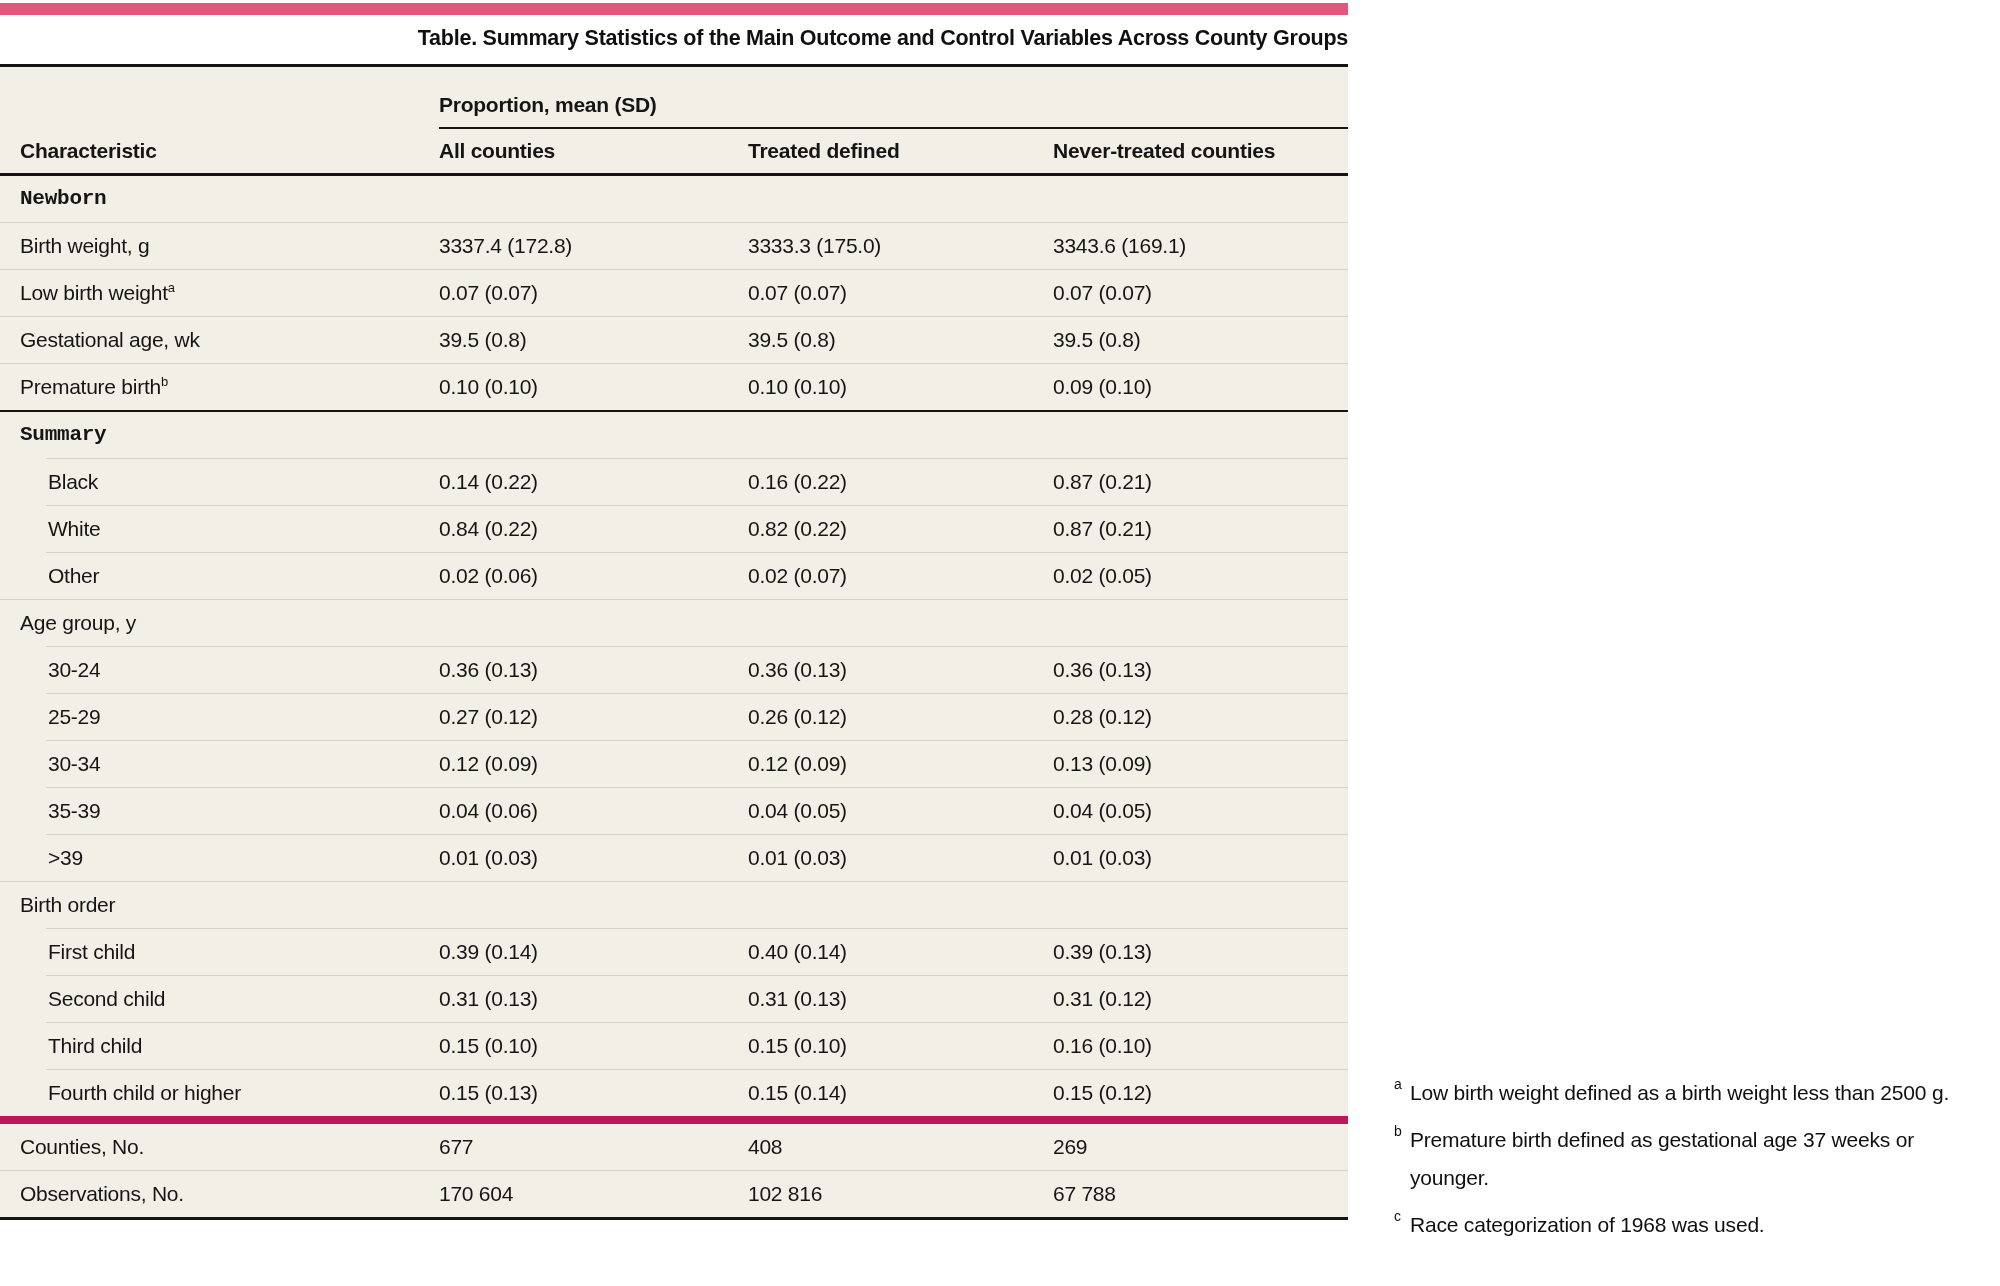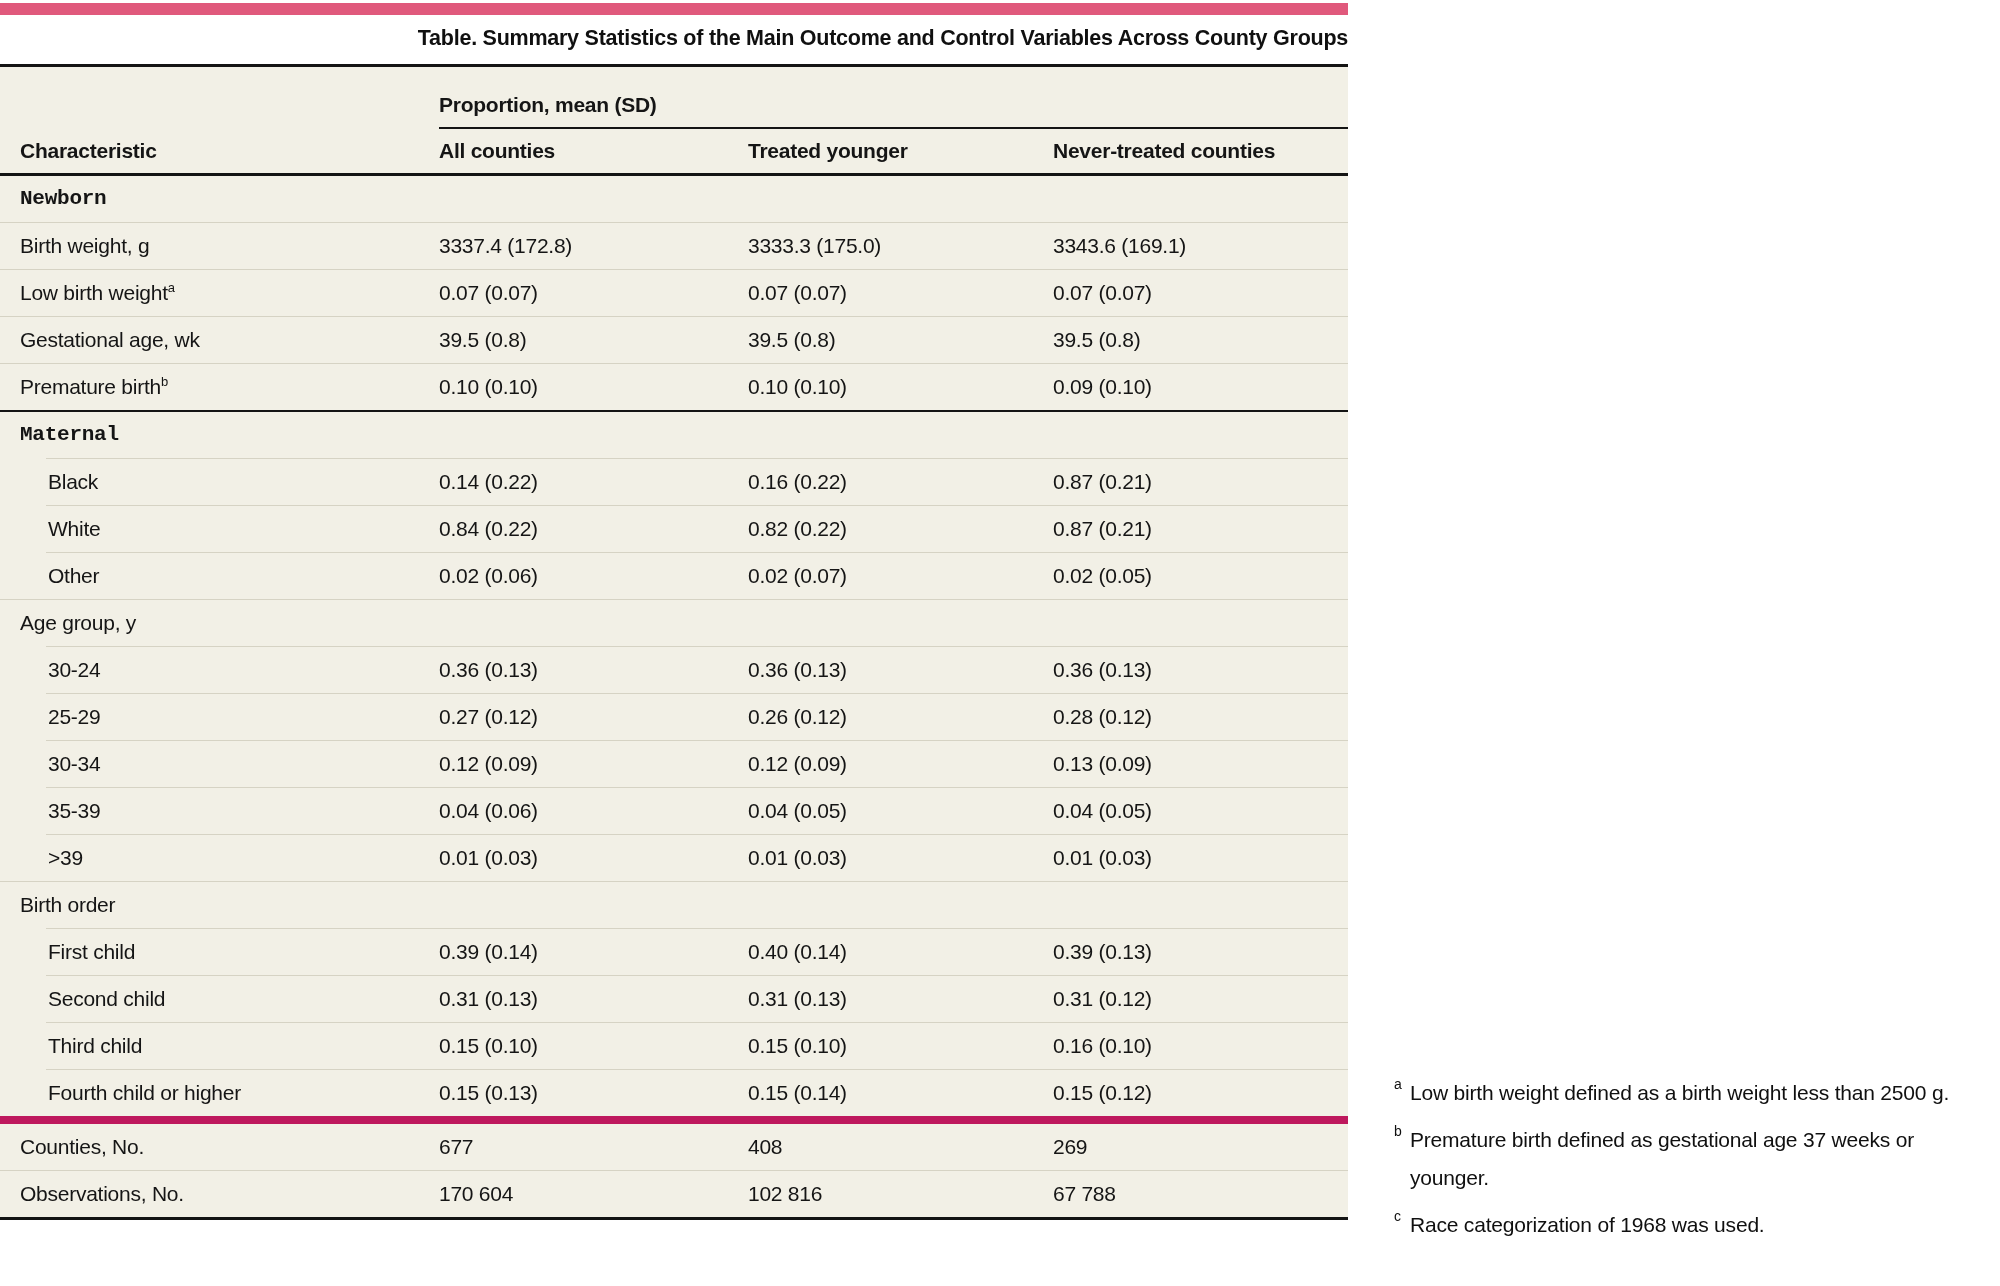--- a/index.html
+++ b/index.html
@@ -61,21 +61,21 @@
         <col class="c-never">
     </colgroup>
     <thead>
       <tr class="group-row">
         <th class="first"></th>
         <th class="spanner" colspan="3">Proportion, mean (SD)</th>
       </tr>
       <tr class="cols-row">
         <th class="first">Characteristic</th>
         <th>All counties</th>
-        <th>Treated younger</th>
+        <th>Treated defined</th>
         <th>Never-treated counties</th>
       </tr>
     </thead>
     <tbody>
       <tr class="section">
         <td class="c1" colspan="4">Newborn</td>
       </tr>
       <tr>
         <td class="c1">Birth weight, g</td>
         <td>3337.4 (172.8)</td>
@@ -94,21 +94,21 @@
         <td>39.5 (0.8)</td>
         <td>39.5 (0.8)</td>
       </tr>
       <tr>
         <td class="c1"><span>Premature birth</span><sup class="sp">b</sup></td>
         <td>0.10 (0.10)</td>
         <td>0.10 (0.10)</td>
         <td>0.09 (0.10)</td>
       </tr>
       <tr class="section">
-        <td class="c1" colspan="4">Maternal</td>
+        <td class="c1" colspan="4">Summary</td>
       </tr>
       <tr class="sub">
         <td class="c1">Black</td>
         <td>0.14 (0.22)</td>
         <td>0.16 (0.22)</td>
         <td>0.87 (0.21)</td>
       </tr>
       <tr class="sub">
         <td class="c1">White</td>
         <td>0.84 (0.22)</td>

